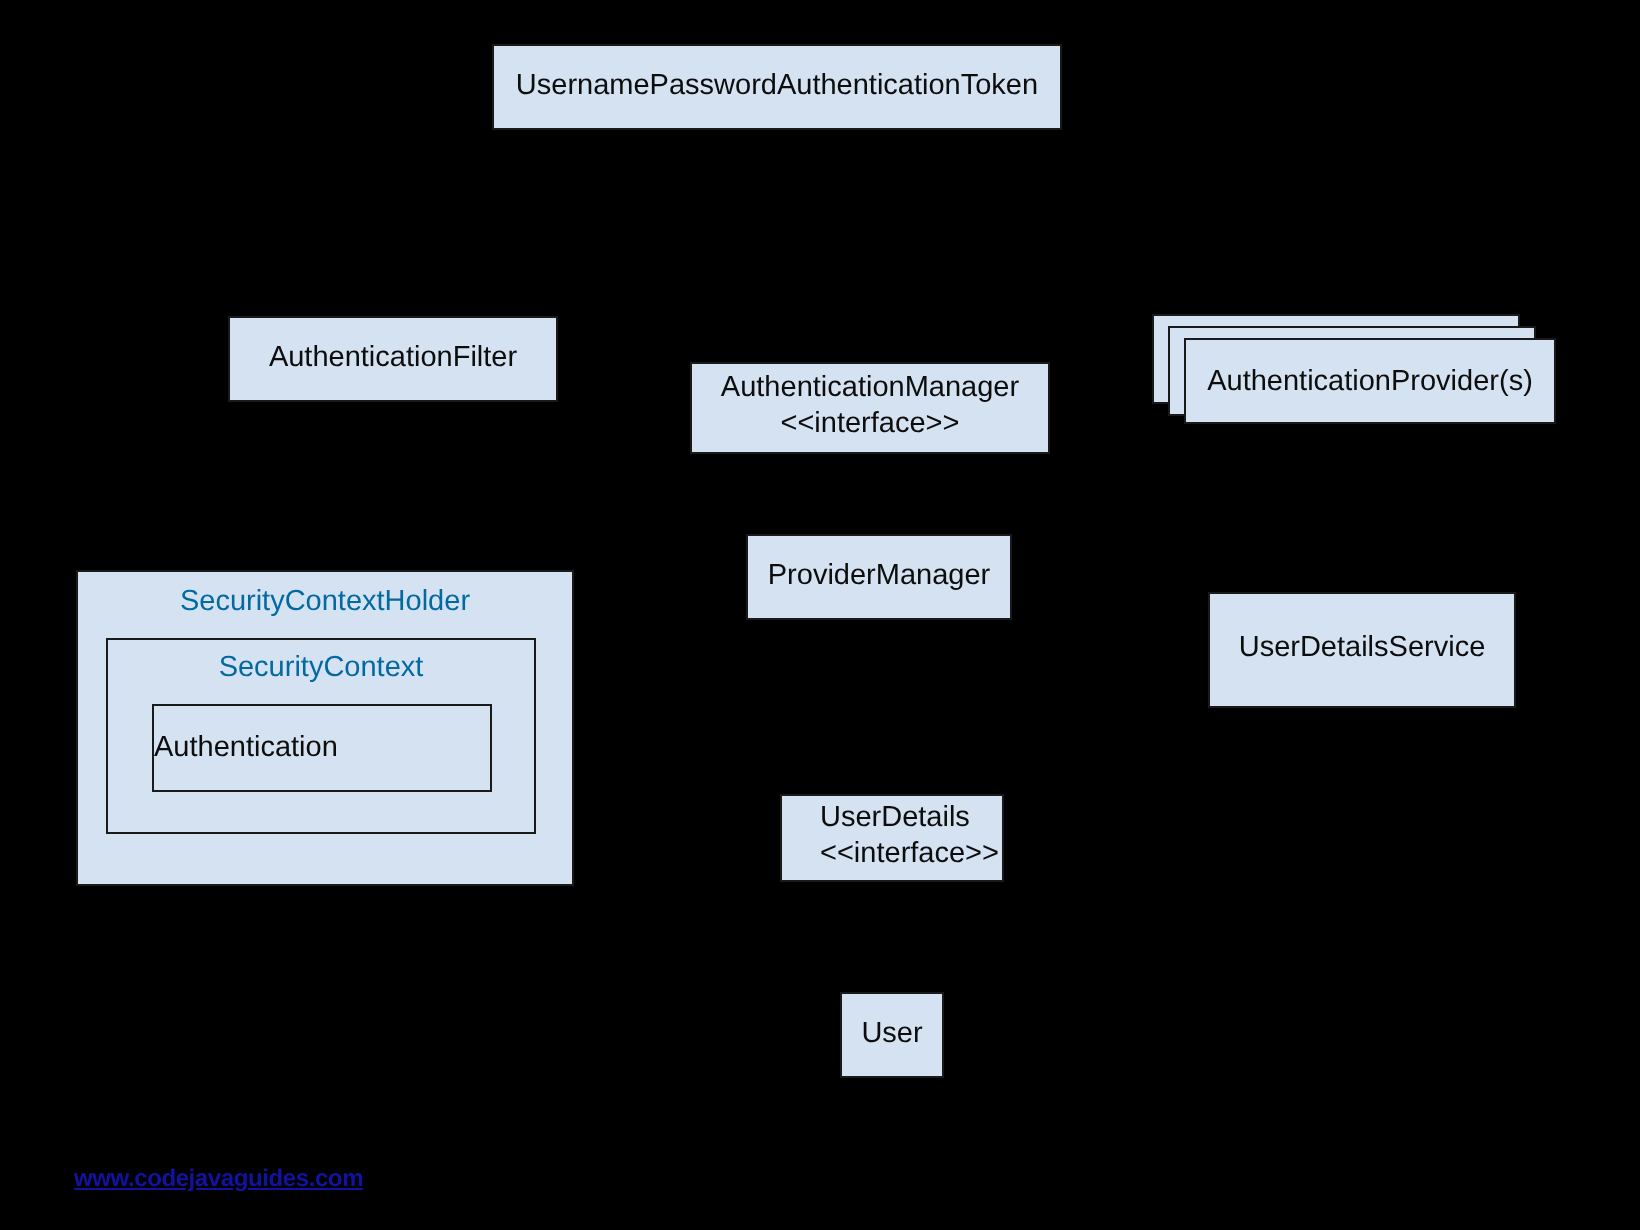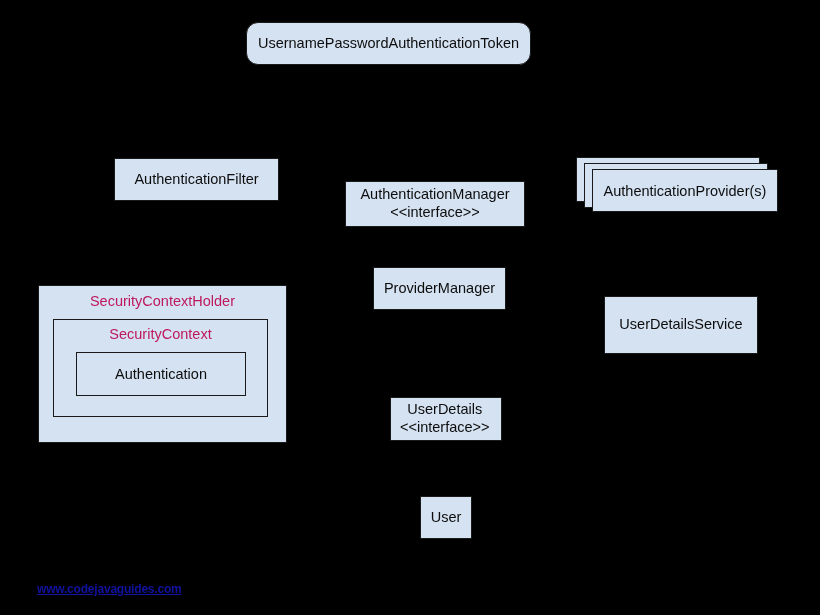--- a/index.html
+++ b/index.html
@@ -27,38 +27,38 @@
     font-size: 14.5px;
     line-height: 1.22;
     display: flex;
     align-items: center;
     justify-content: center;
     text-align: center;
     white-space: pre;
   }
   .box.left-text {
     justify-content: flex-start;
-    text-align: center;
-    padding-left: 9px;
+    text-align: left;
+    padding-left: 19px;
   }
   
   .container-box {
     position: absolute;
     box-sizing: border-box;
     background: #d5e2f2;
     border: 1px solid #1a1a1a;
     color: #0d0d0d;
     font-size: 14.5px;
   }
   .container-label {
     position: absolute;
     left: 0;
     right: 0;
     text-align: center;
-    color: #be185d;
+    color: #0369a1;
     font-size: 14.5px;
     white-space: pre;
   }
   
   .inner-frame {
     position: absolute;
     box-sizing: border-box;
     background: transparent;
     border: 1px solid #1a1a1a;
   }
@@ -97,40 +97,40 @@
     letter-spacing: -0.2px;
     white-space: pre;
     cursor: pointer;
   }
 </style>
 </head>
 <body>
 
 <div id="canvas">
 
-  <div class="box" style="left:246px; top:22px; width:285px; height:43px;border-radius:12px;">UsernamePasswordAuthenticationToken</div>
+  <div class="box" style="left:246px; top:22px; width:285px; height:43px;">UsernamePasswordAuthenticationToken</div>
 
   <div class="box" style="left:114px; top:158px; width:165px; height:43px;">AuthenticationFilter</div>
 
   <div class="box" style="left:345px; top:156px; width:180px; height:46px;margin-top:25px;">AuthenticationManager
 &lt;&lt;interface&gt;&gt;</div>
 
   <div class="stack-wrap" style="left:576px; top:157px; width:205px; height:55px;">
     <div class="stack-layer" style="left:0px; top:0px; width:184px; height:45px;"></div>
     <div class="stack-layer" style="left:8px; top:6px; width:184px; height:45px;"></div>
     <div class="stack-front" style="left:16px; top:12px; width:186px; height:43px;">AuthenticationProvider(s)</div>
   </div>
 
   <div class="container-box" style="left:38px; top:285px; width:249px; height:158px;">
     <div class="container-label" style="top:7px;">SecurityContextHolder</div>
 
     <div class="inner-frame" style="left:14px; top:33px; width:215px; height:98px;padding-left:16px;">
       <div class="container-label" style="top:6px;">SecurityContext</div>
 
-      <div class="inner-frame" style="left:22px; top:32px; width:170px; height:44px; display:flex; align-items:center; justify-content:center;">
+      <div class="inner-frame" style="left:22px; top:32px; width:170px; height:44px; display:flex; align-items:center; ">
         <span>Authentication</span>
       </div>
     </div>
   </div>
 
   <div class="box" style="left:373px; top:267px; width:133px; height:43px;">ProviderManager</div>
 
   <div class="box" style="left:604px; top:296px; width:154px; height:58px;">UserDetailsService</div>
 
   <div class="box left-text" style="left:390px; top:397px; width:112px; height:44px;">UserDetails

